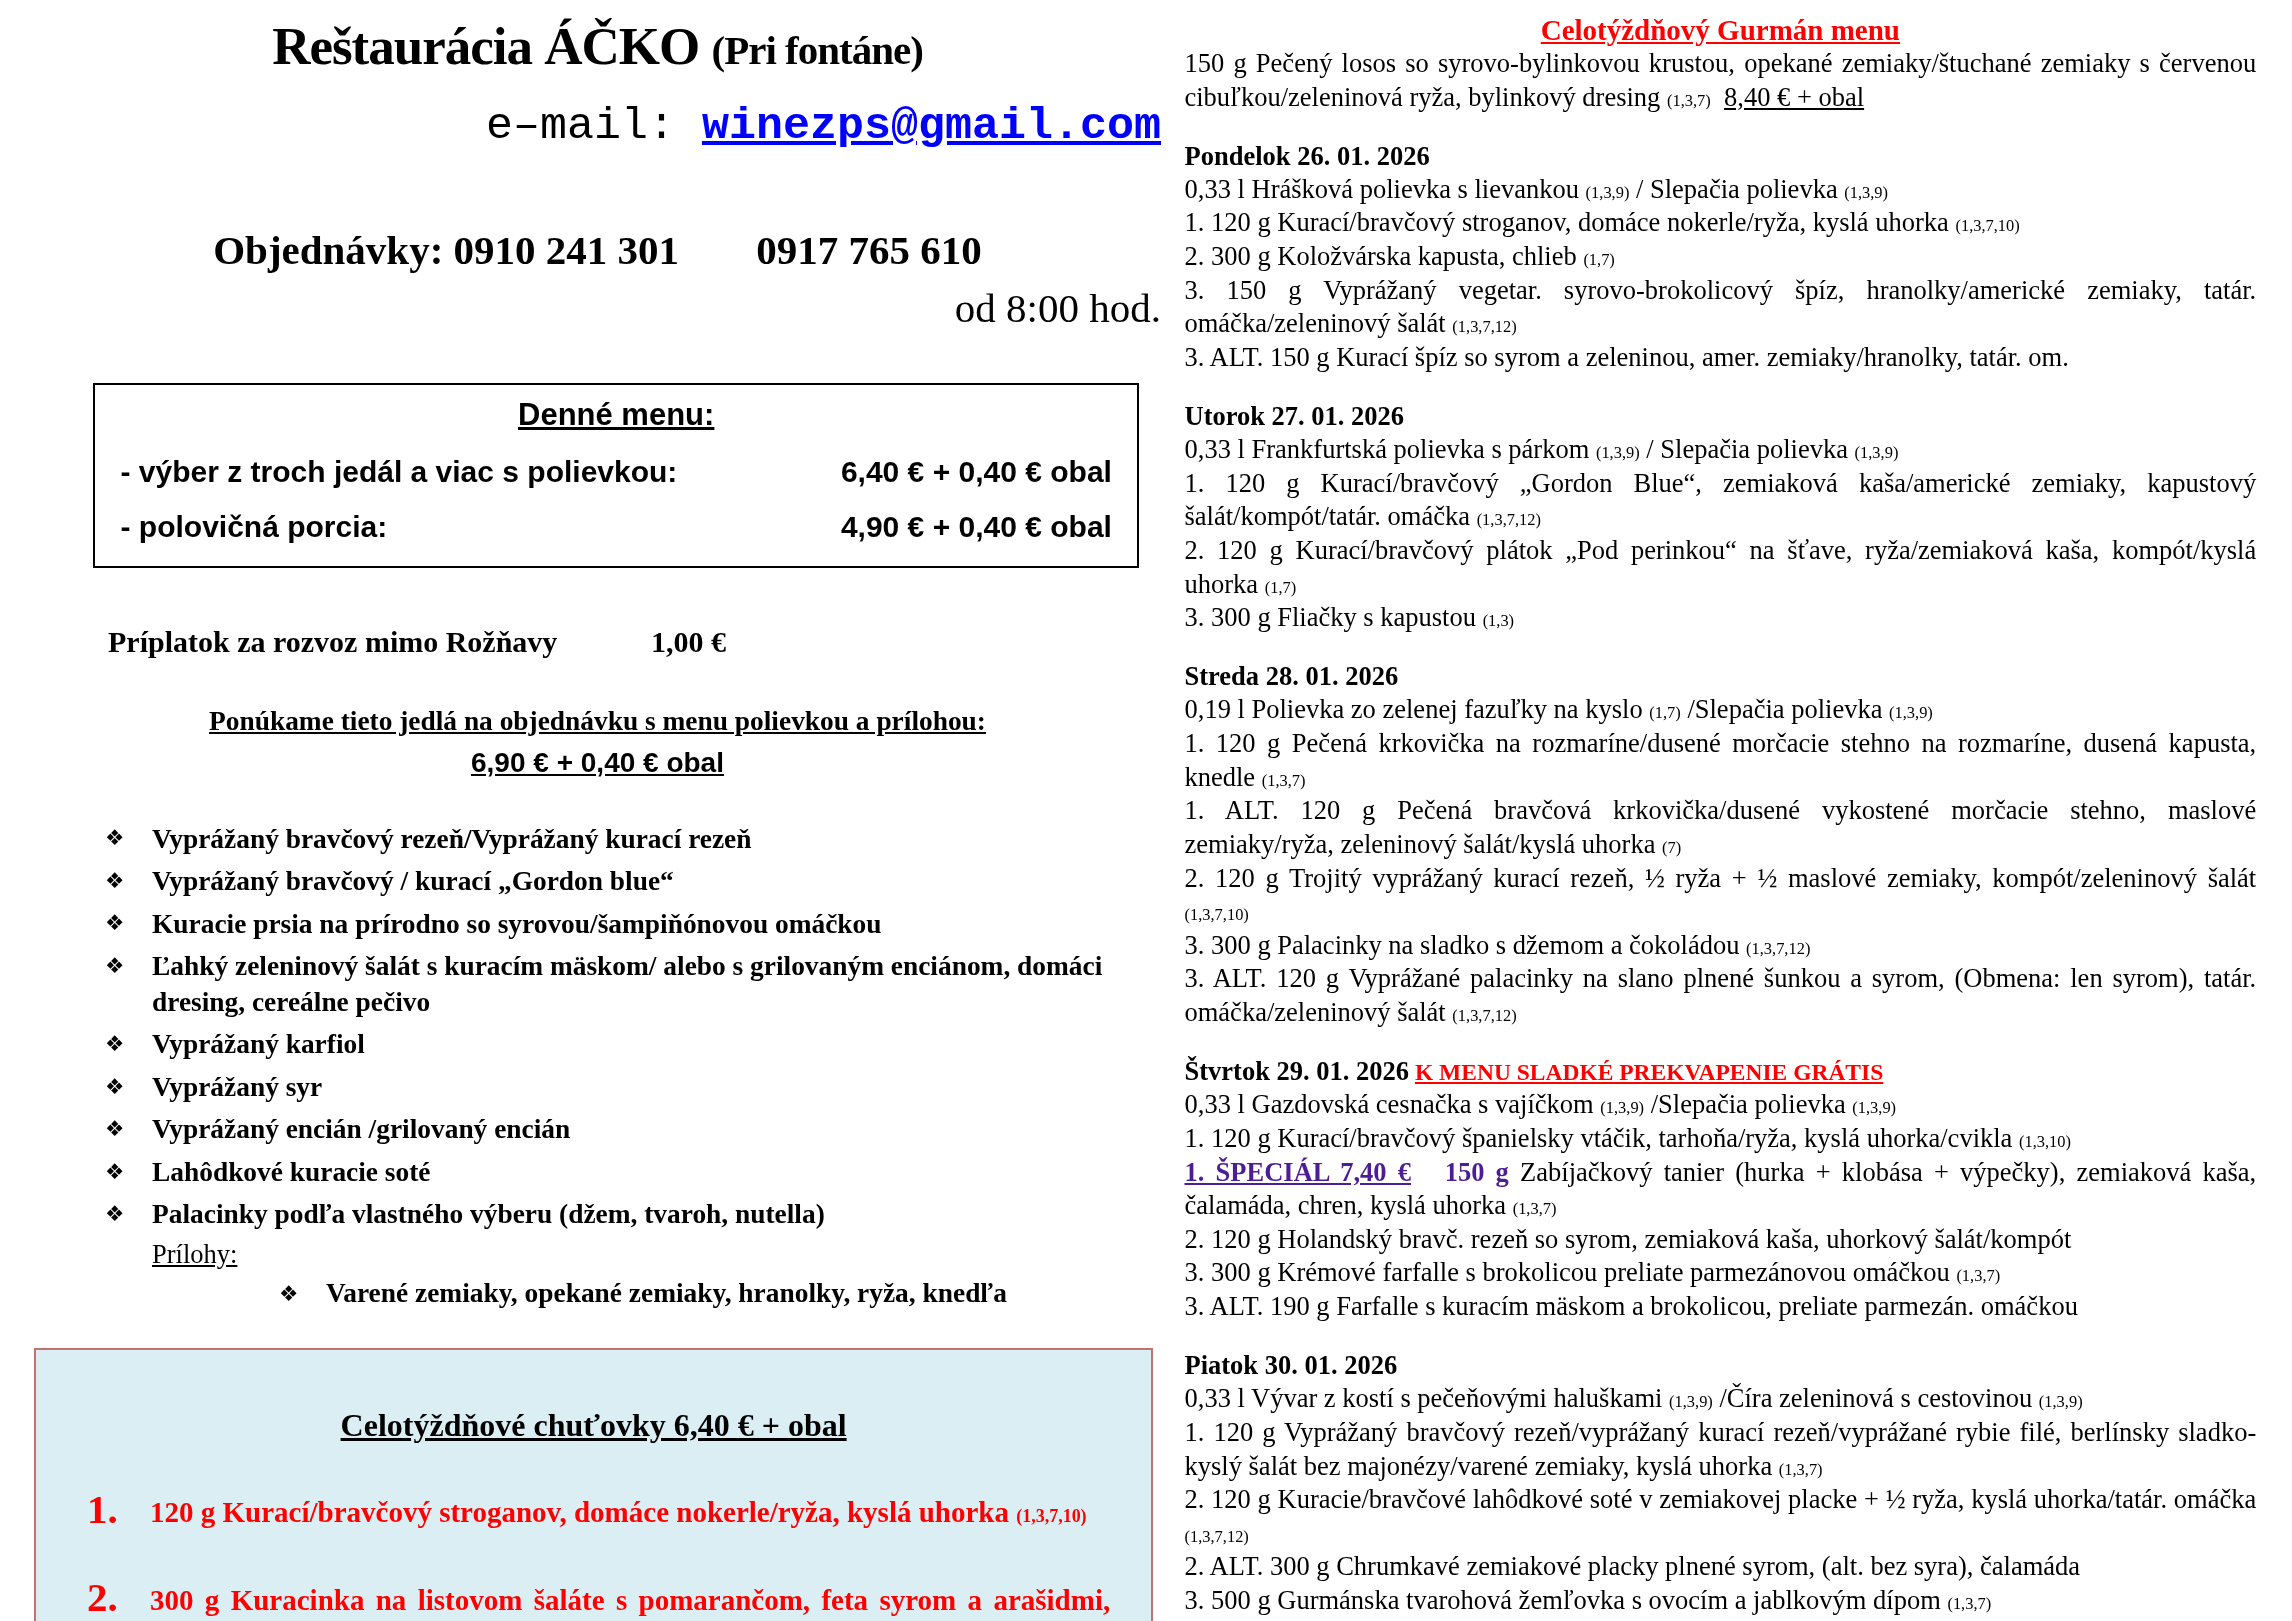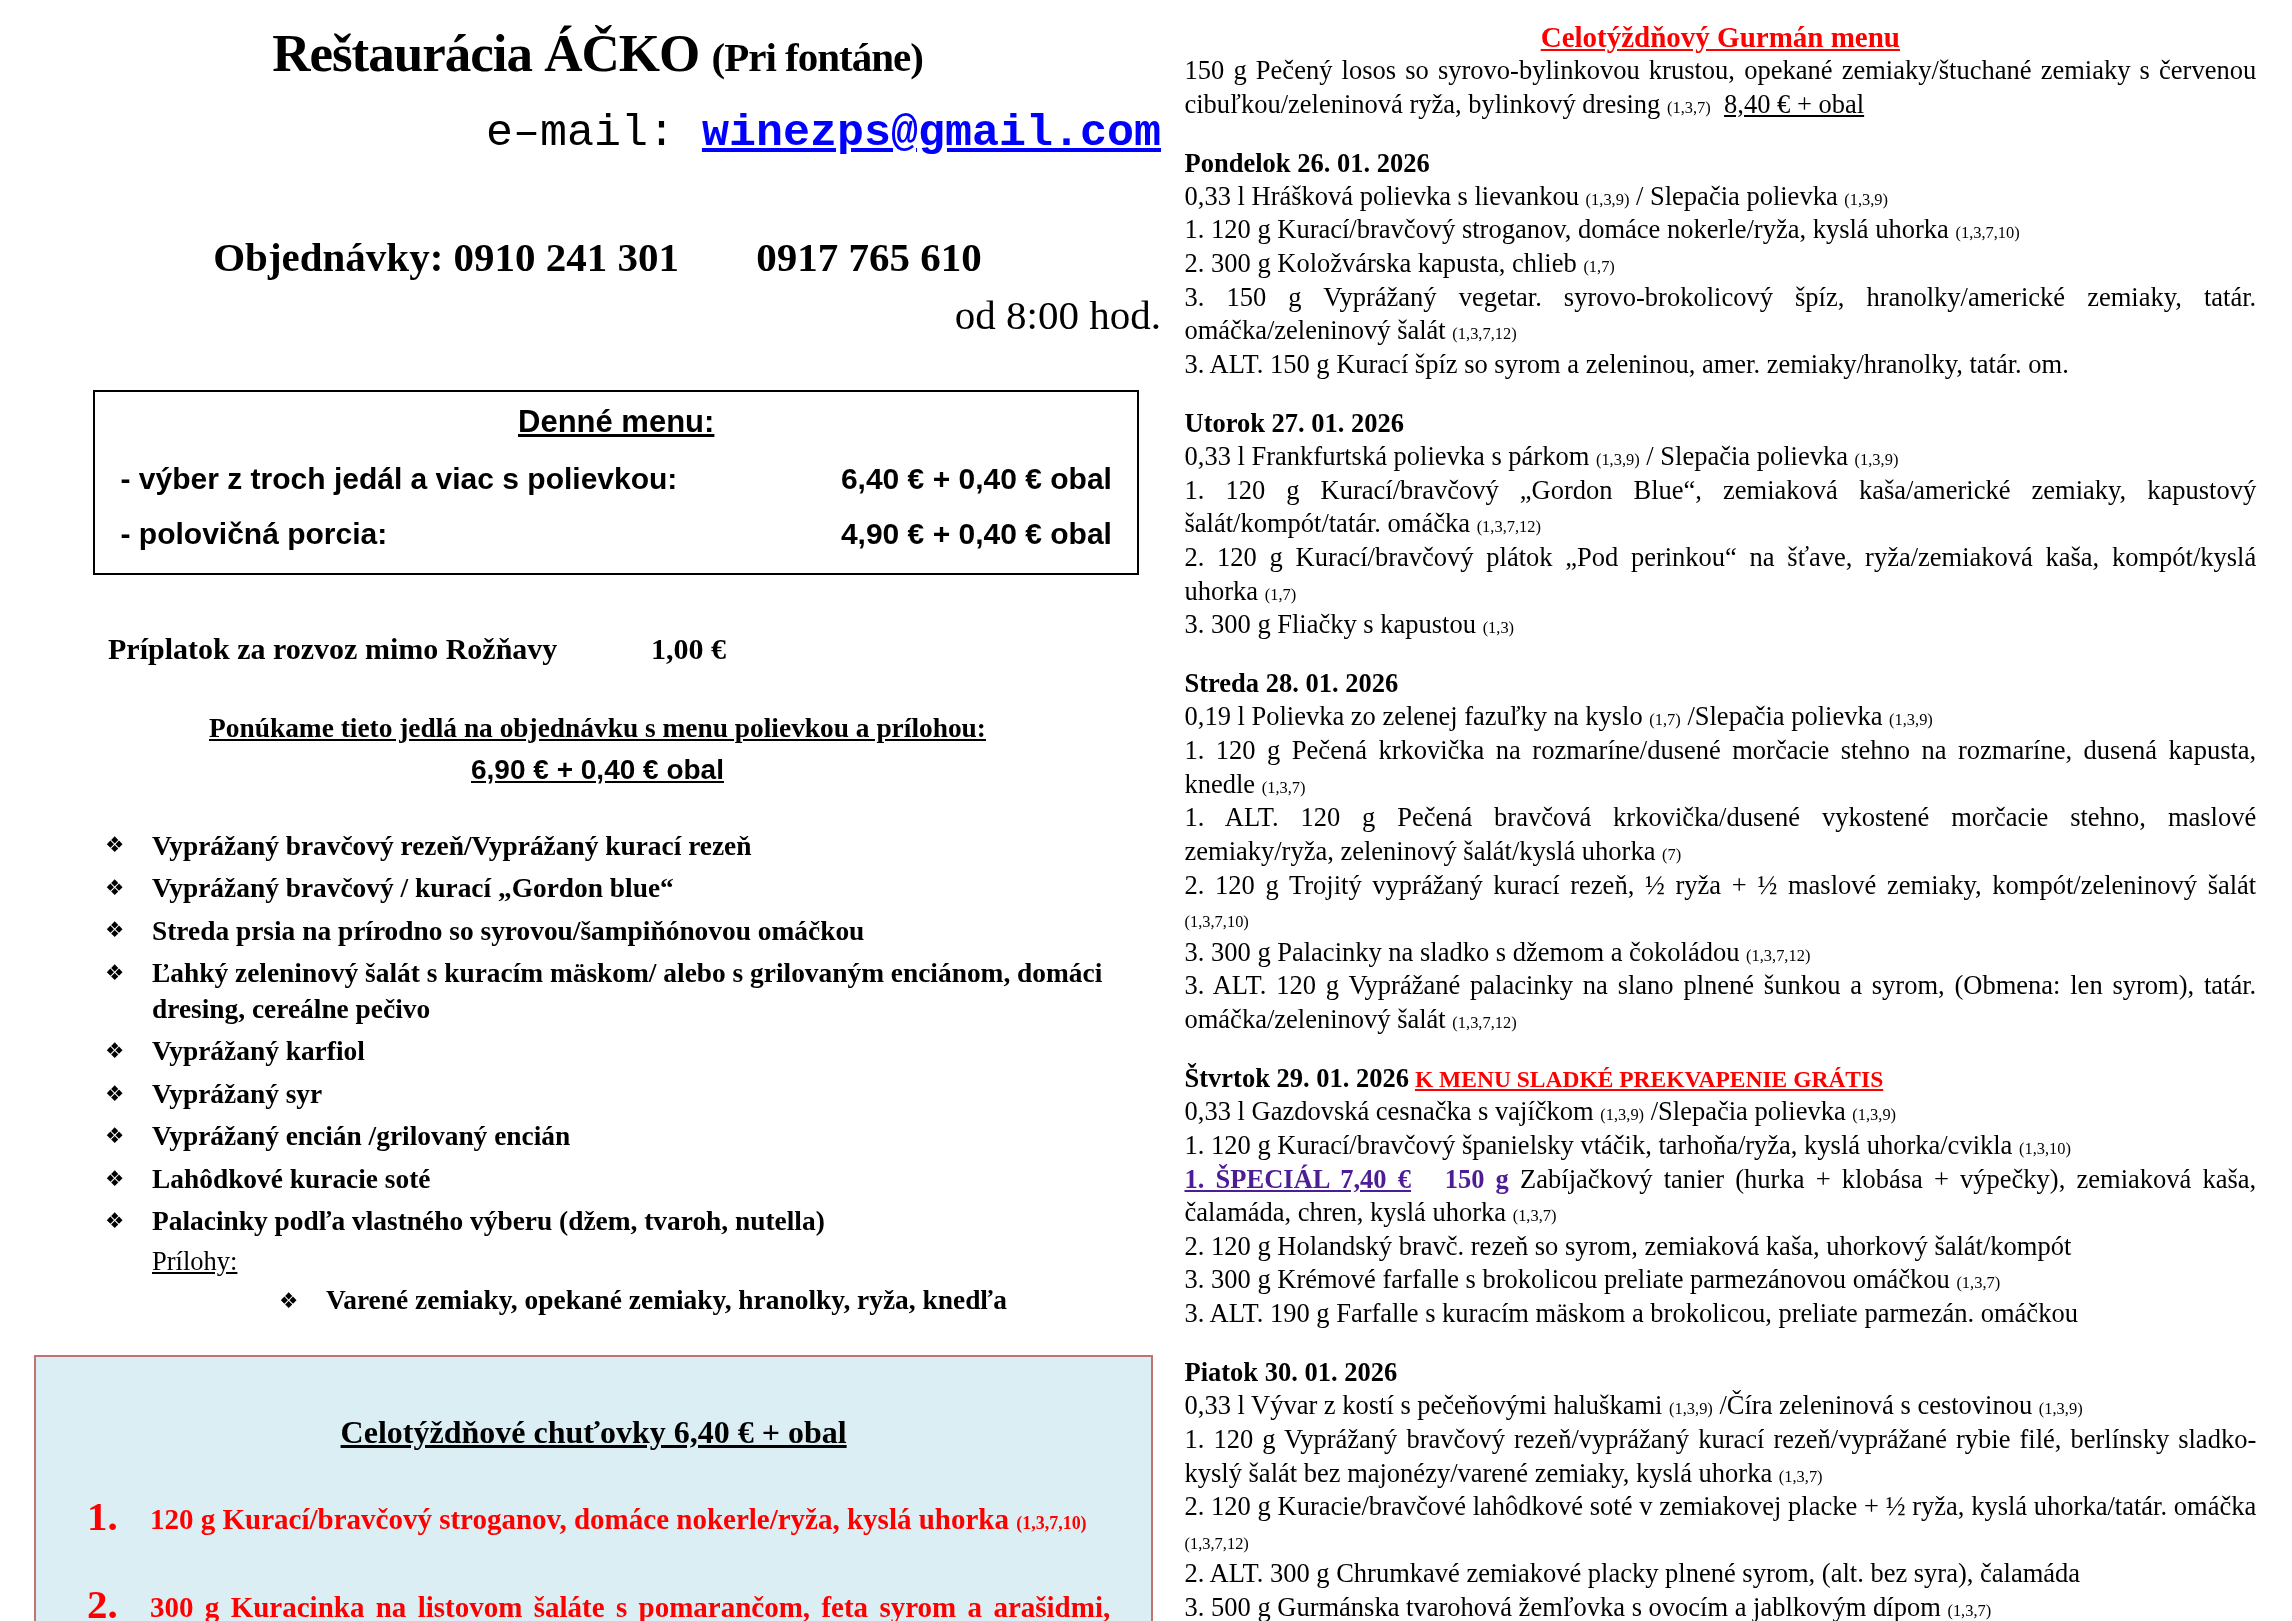--- a/index.html
+++ b/index.html
@@ -1,17 +1,17 @@
 <!DOCTYPE html>
 <html lang="sk"><head>
 <meta charset="utf-8">
 <style>
   html,body{margin:0;padding:0;background:#fff;color:#000;}
   body{width:2293px;height:1621px;overflow:hidden;font-family:"Liberation Serif","DejaVu Serif",serif;}
-  .page{box-sizing:border-box;display:flex;width:2293px;height:1621px;padding:17px 29px 0 34px;gap:23.5px;}
+  .page{box-sizing:border-box;display:flex;width:2293px;height:1621px;padding:10px 29px 0 34px;gap:23.5px;}
   .col-left{width:1127px;box-sizing:border-box;position:relative;}
   .col-right{flex:1;box-sizing:border-box;padding-top:3.9px;padding-right:7.8px;}
 
   
   .title-line{text-align:center;font-weight:bold;font-size:53px;letter-spacing:-1px;margin-top:5.9px;}
   .title-suffix{font-size:41px;}
   .email-line{text-align:right;font-size:45px;margin-top:25.5px;font-family:Liberation Mono, monospace;}
   .email-link{color:#0000ff;font-weight:bold;text-decoration:underline;cursor:pointer;}
   .orders{ text-align:center;font-weight:bold;font-size:41px;margin-top:74px;}
   .orders .phone2{margin-left:67px;}
@@ -108,21 +108,21 @@
       <li>
           <span class="bullet">❖</span>
           <span>Vyprážaný bravčový rezeň/Vyprážaný kurací rezeň</span>
         </li>
       <li>
           <span class="bullet">❖</span>
           <span>Vyprážaný bravčový / kurací „Gordon blue“</span>
         </li>
       <li>
           <span class="bullet">❖</span>
-          <span>Streda prsia na prírodno so syrovou/šampiňónovou omáčkou</span>
+          <span>Kuracie prsia na prírodno so syrovou/šampiňónovou omáčkou</span>
         </li>
       <li>
           <span class="bullet">❖</span>
           <span>Ľahký zeleninový šalát s kuracím mäskom/ alebo s grilovaným enciánom, domáci dresing, cereálne pečivo</span>
         </li>
       <li>
           <span class="bullet">❖</span>
           <span>Vyprážaný karfiol</span>
         </li>
       <li>

